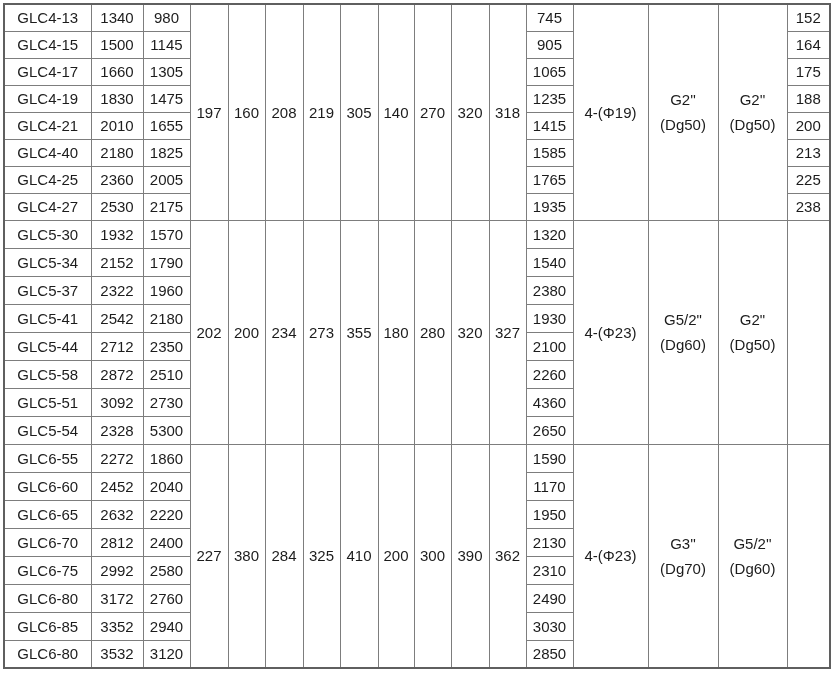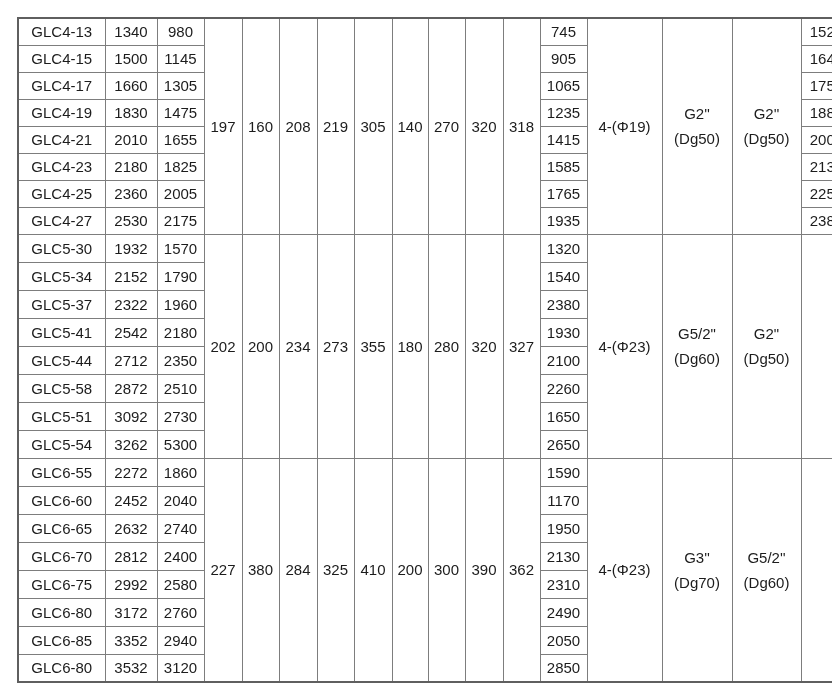--- a/index.html
+++ b/index.html
@@ -4,21 +4,21 @@
 <style>
   html, body {
     margin: 0;
     padding: 0;
     background: #ffffff;
     width: 832px;
     height: 700px;
     overflow: hidden;
   }
   .table-wrap {
-    padding: 17px;
+    padding: 3px;
   }
   table.spec {
     border-collapse: collapse;
     table-layout: fixed;
     width: 826px;
     border: 2px solid #5f5f5f;
     font-family: "Liberation Sans", "DejaVu Sans", sans-serif;
   }
   table.spec td {
     border: 1px solid #7d7d7d;
@@ -107,21 +107,21 @@
       <td>188</td>
     </tr>
     <tr class="b1">
       <td>GLC4-21</td>
       <td>2010</td>
       <td>1655</td>
       <td>1415</td>
       <td>200</td>
     </tr>
     <tr class="b1">
-      <td>GLC4-23</td>
+      <td>GLC4-40</td>
       <td>2180</td>
       <td>1825</td>
       <td>1585</td>
       <td>213</td>
     </tr>
     <tr class="b1">
       <td>GLC4-25</td>
       <td>2360</td>
       <td>2005</td>
       <td>1765</td>
@@ -187,25 +187,25 @@
     <tr class="b23">
       <td>GLC5-58</td>
       <td>2872</td>
       <td>2510</td>
       <td>2260</td>
     </tr>
     <tr class="b23">
       <td>GLC5-51</td>
       <td>3092</td>
       <td>2730</td>
-      <td>1650</td>
+      <td>4360</td>
     </tr>
     <tr class="b23">
       <td>GLC5-54</td>
-      <td>3262</td>
+      <td>2328</td>
       <td>5300</td>
       <td>2650</td>
     </tr>
 
     <tr class="b23">
       <td>GLC6-55</td>
       <td>2272</td>
       <td>1860</td>
       <td rowspan="8">227</td>
       <td rowspan="8">380</td>
@@ -230,21 +230,21 @@
     </tr>
     <tr class="b23">
       <td>GLC6-60</td>
       <td>2452</td>
       <td>2040</td>
       <td>1170</td>
     </tr>
     <tr class="b23">
       <td>GLC6-65</td>
       <td>2632</td>
-      <td>2740</td>
+      <td>2220</td>
       <td>1950</td>
     </tr>
     <tr class="b23">
       <td>GLC6-70</td>
       <td>2812</td>
       <td>2400</td>
       <td>2130</td>
     </tr>
     <tr class="b23">
       <td>GLC6-75</td>
@@ -255,21 +255,21 @@
     <tr class="b23">
       <td>GLC6-80</td>
       <td>3172</td>
       <td>2760</td>
       <td>2490</td>
     </tr>
     <tr class="b23">
       <td>GLC6-85</td>
       <td>3352</td>
       <td>2940</td>
-      <td>2050</td>
+      <td>3030</td>
     </tr>
     <tr class="b23">
       <td>GLC6-80</td>
       <td>3532</td>
       <td>3120</td>
       <td>2850</td>
     </tr>
   </tbody>
 </table>
 </div>

